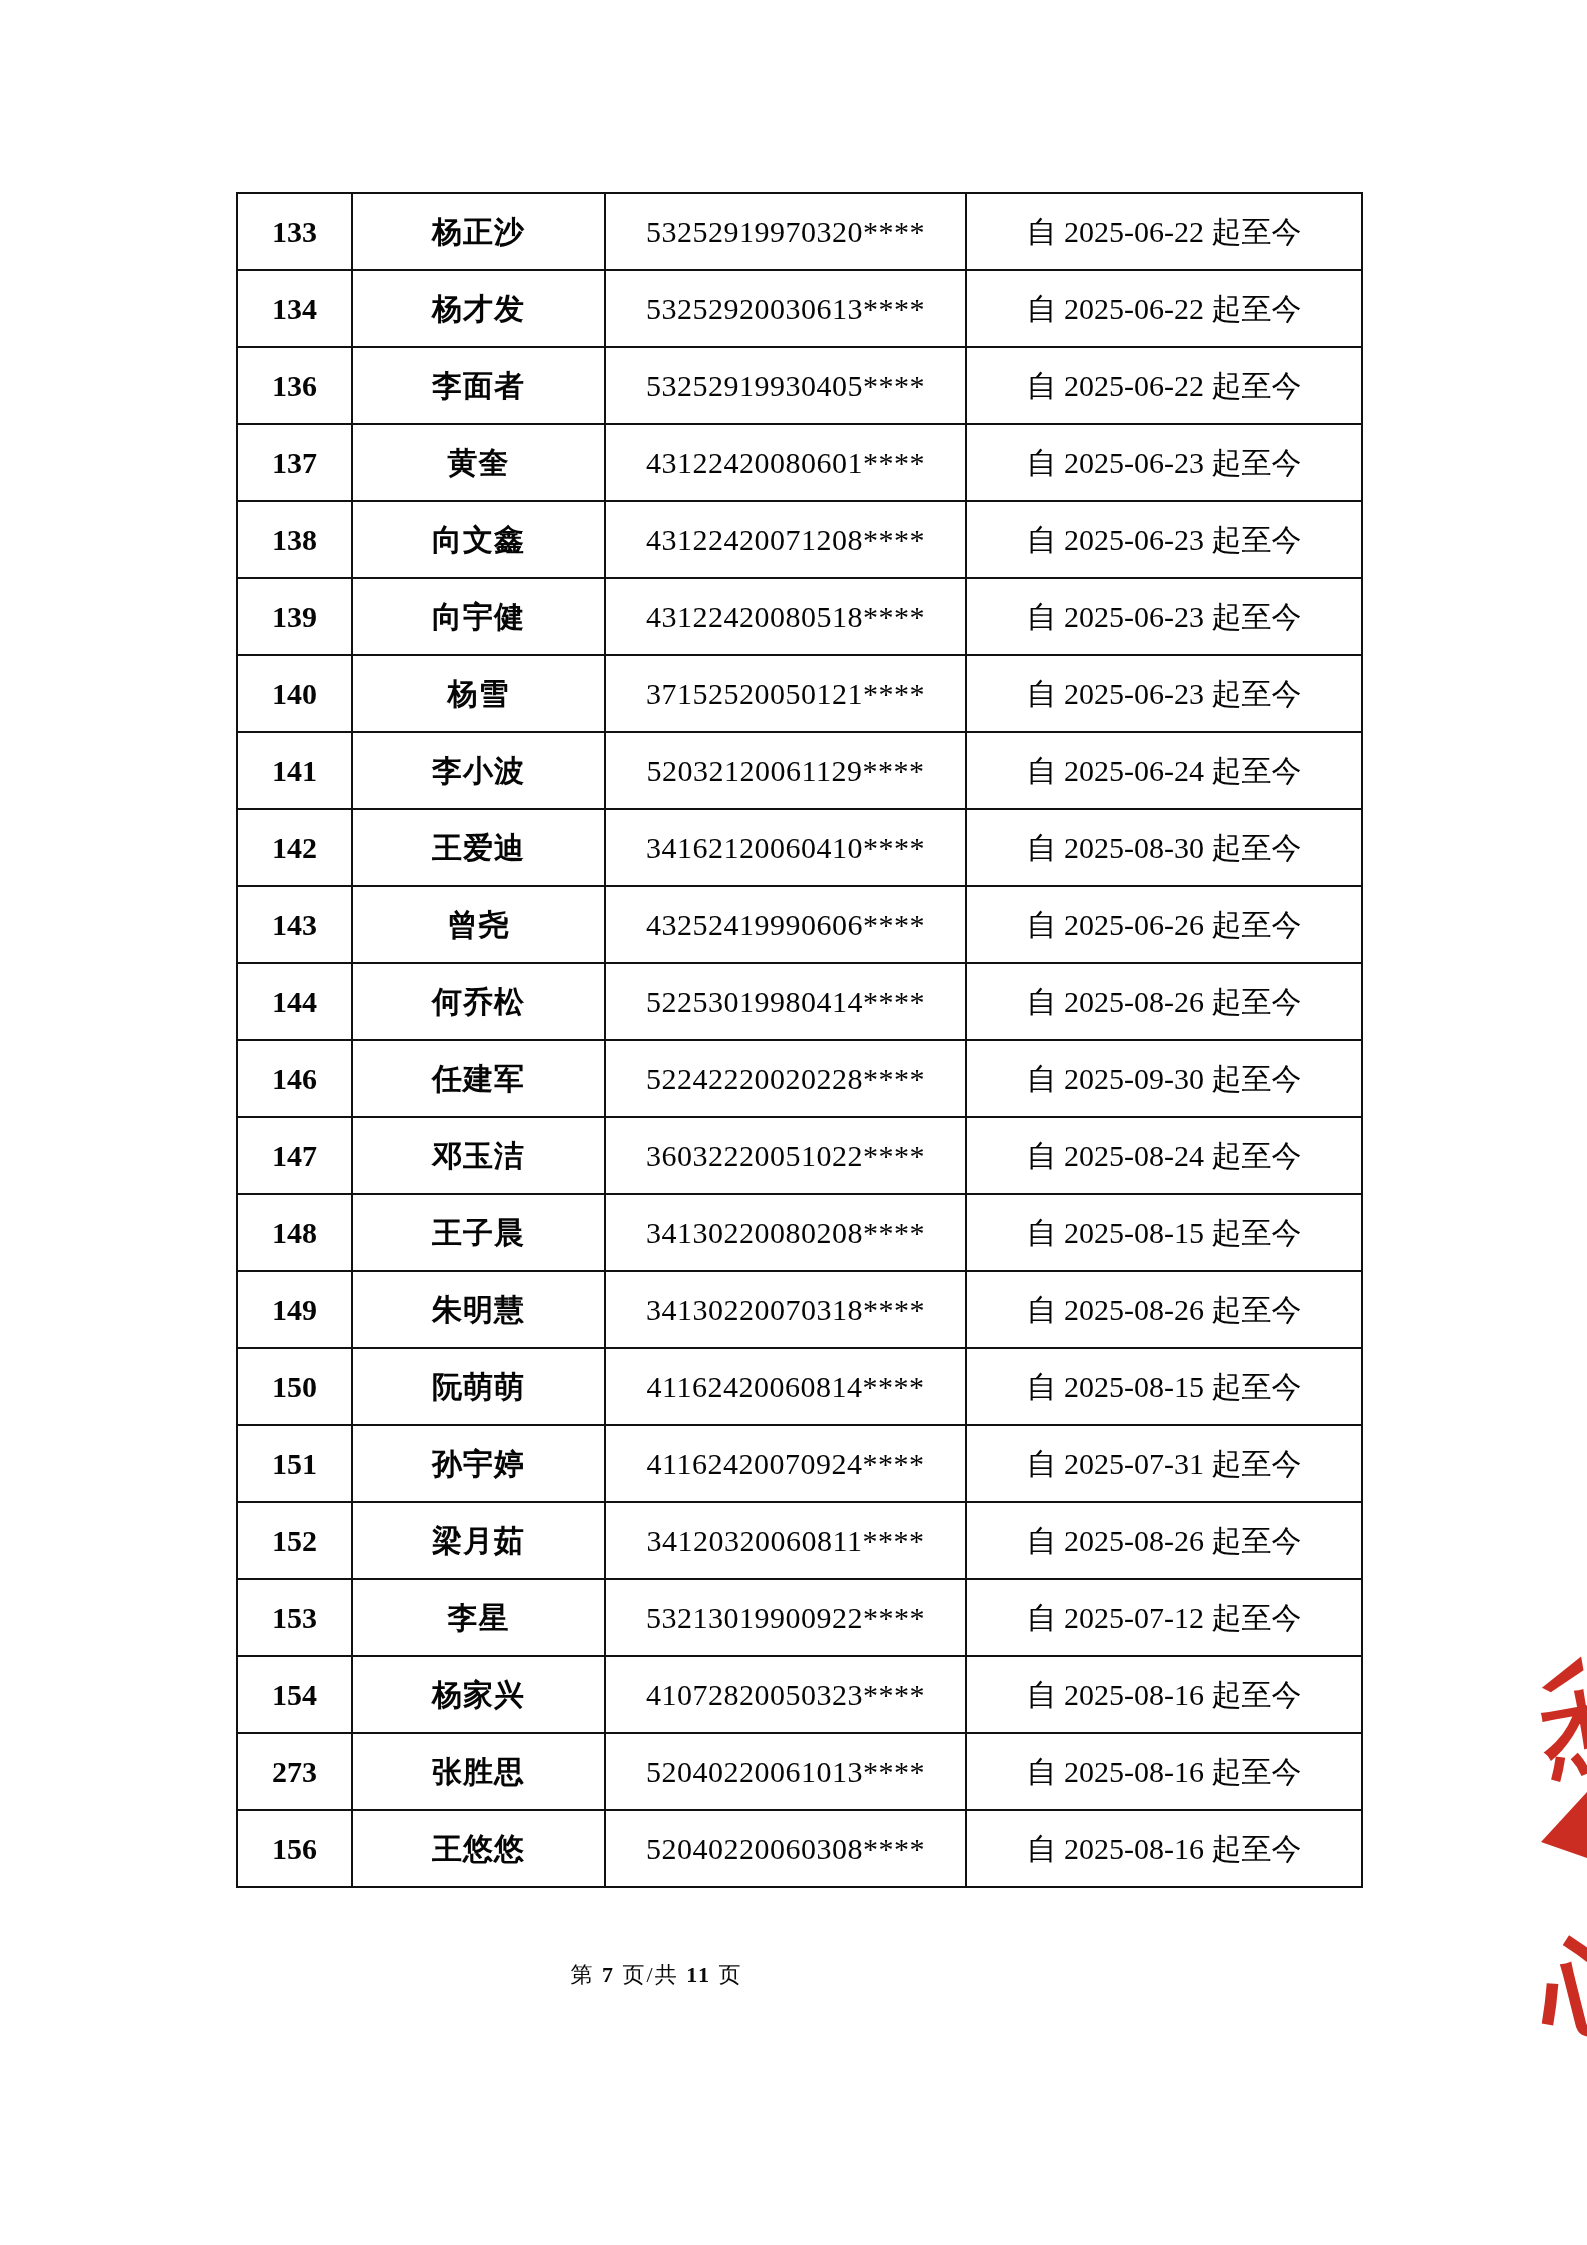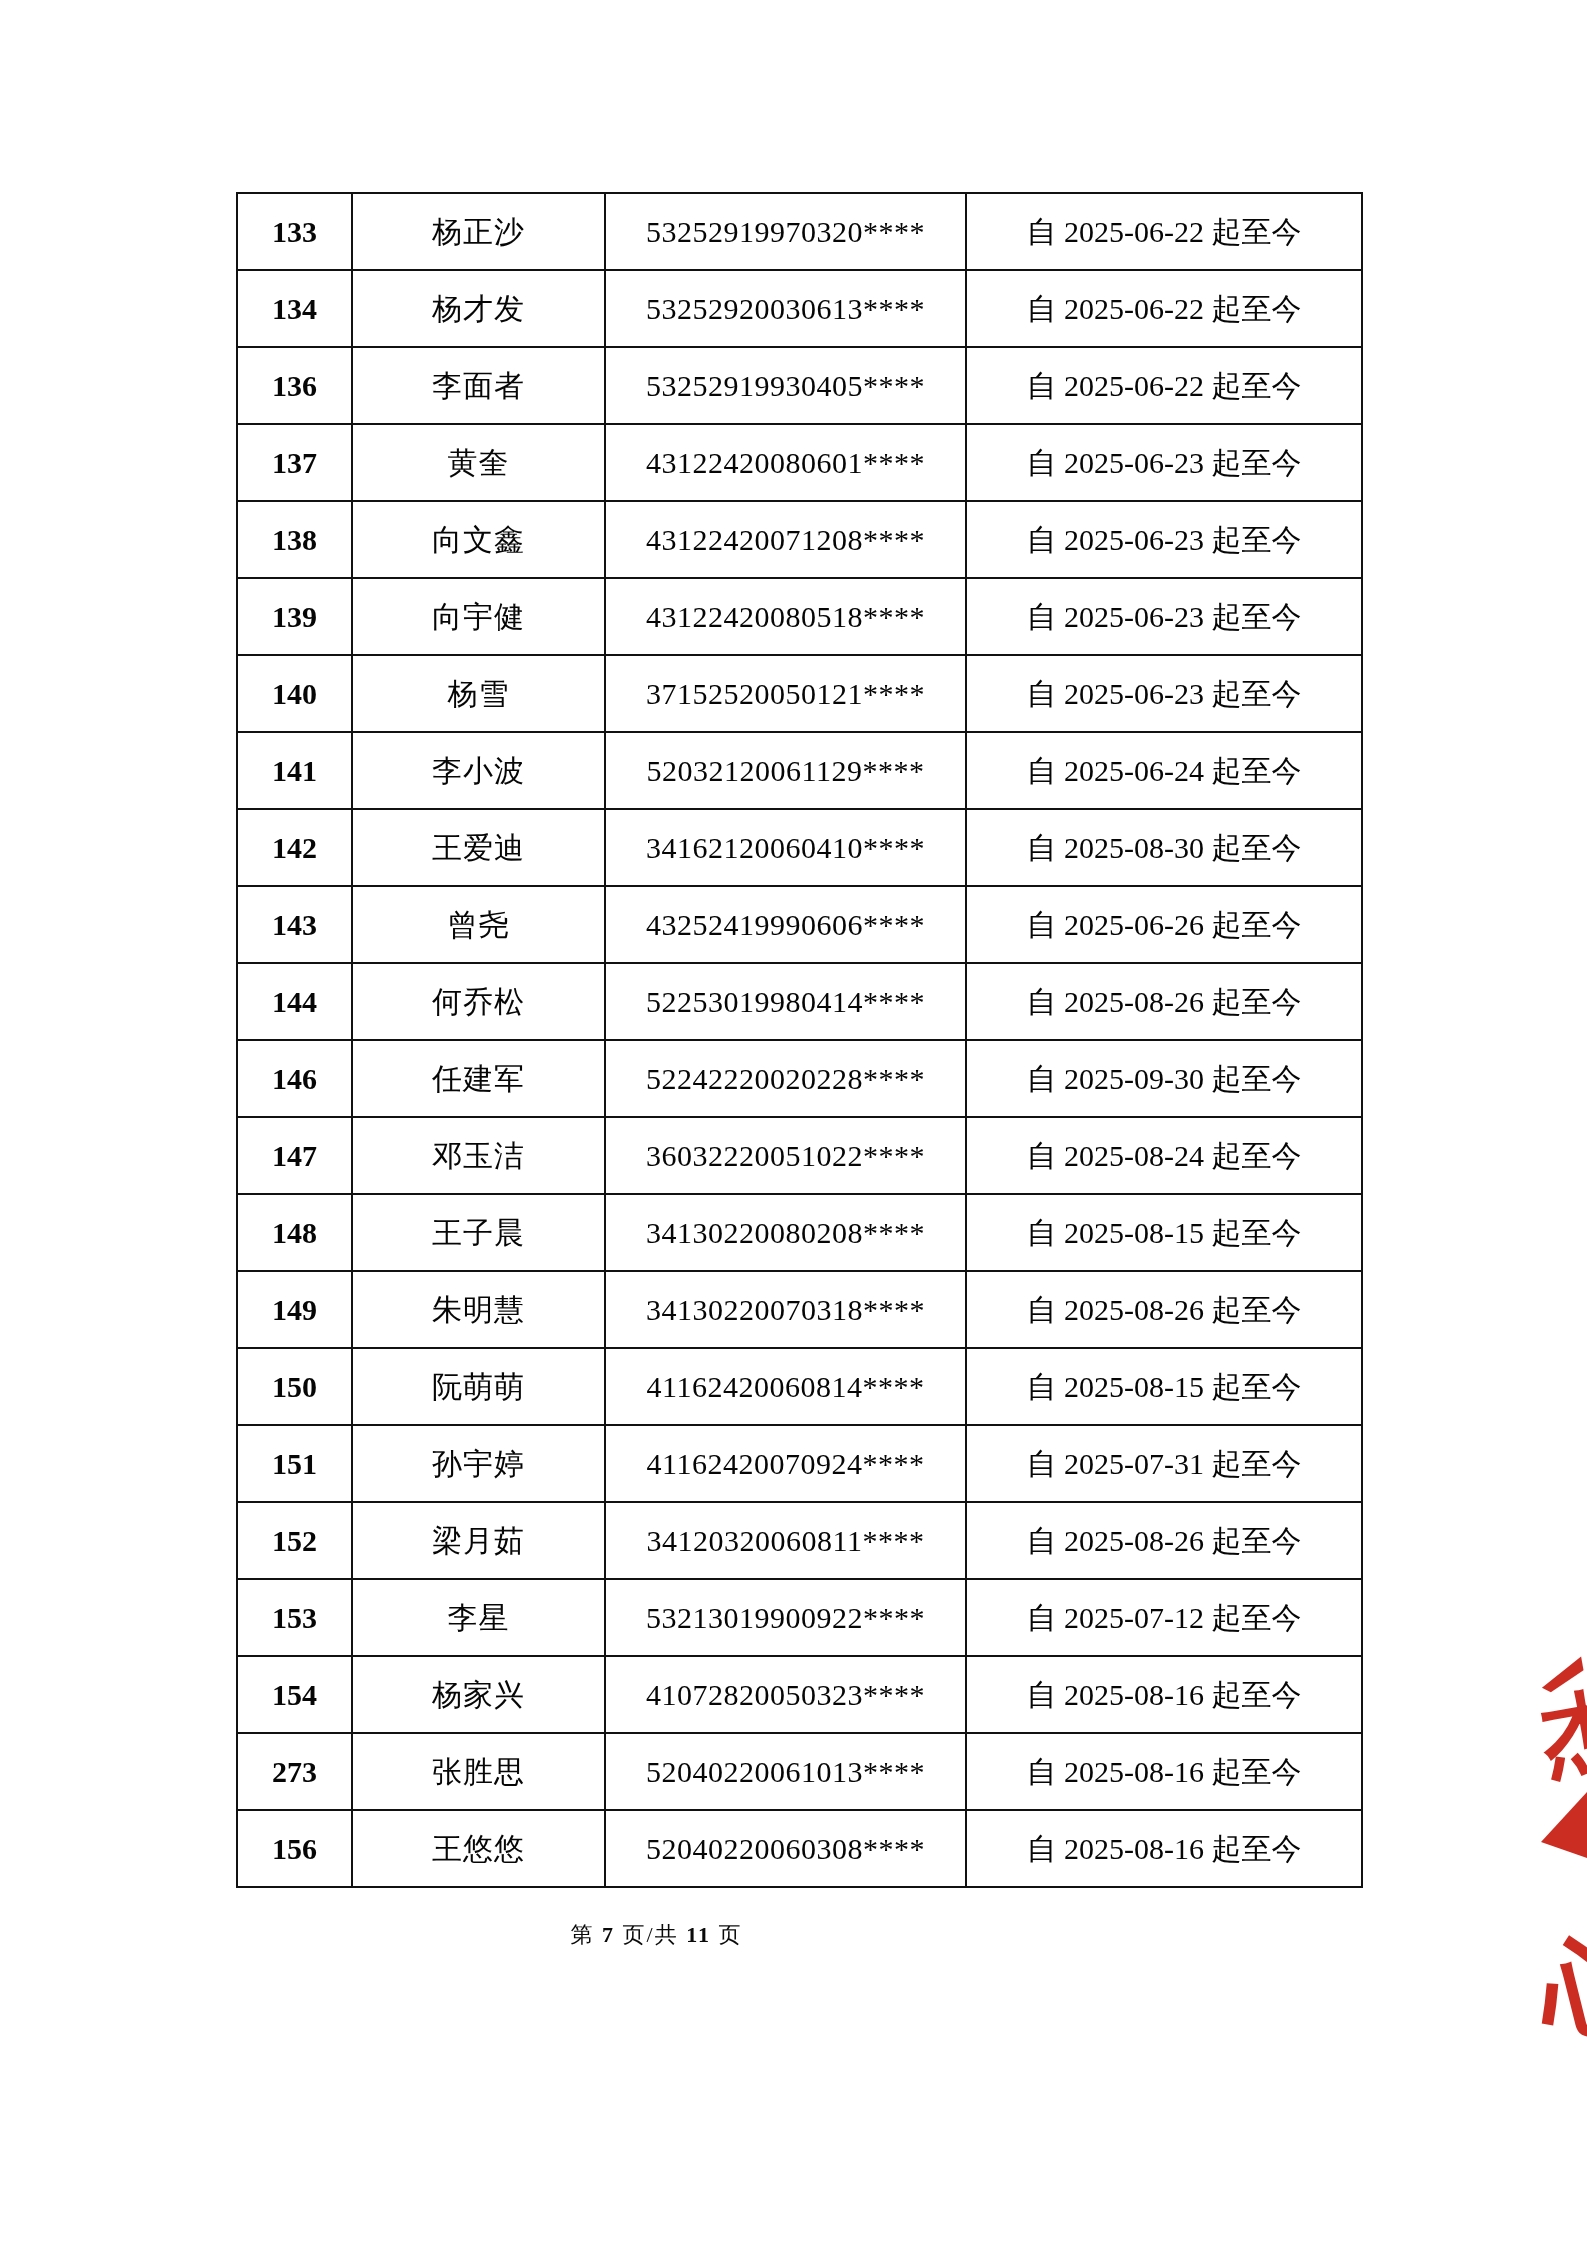--- a/index.html
+++ b/index.html
@@ -24,26 +24,26 @@
     height:75px;
     text-align:center;
     vertical-align:middle;
     font-size:30px;
     line-height:1;
     padding:0;
     white-space:nowrap;
     overflow:hidden;
   }
   td.c-idx{width:113px;font-weight:bold;}
-  td.c-name{width:251px;letter-spacing:1px;}
+  td.c-name{width:251px;letter-spacing:1px;font-weight:bold;}
   td.c-id{width:359px;letter-spacing:0.5px;}
   td.c-period{width:394px;}
   .footer{
     position:absolute;
-    left:0;top:1920px;width:1313px;
+    left:0;top:1960px;width:1313px;
     text-align:center;
     font-size:22px;
     letter-spacing:2px;
     color:#0a0a0a;
   }
   .footer b{font-weight:bold;}
   .stamp{
     position:absolute;
     left:1535px;top:1650px;
     width:52px;height:395px;

